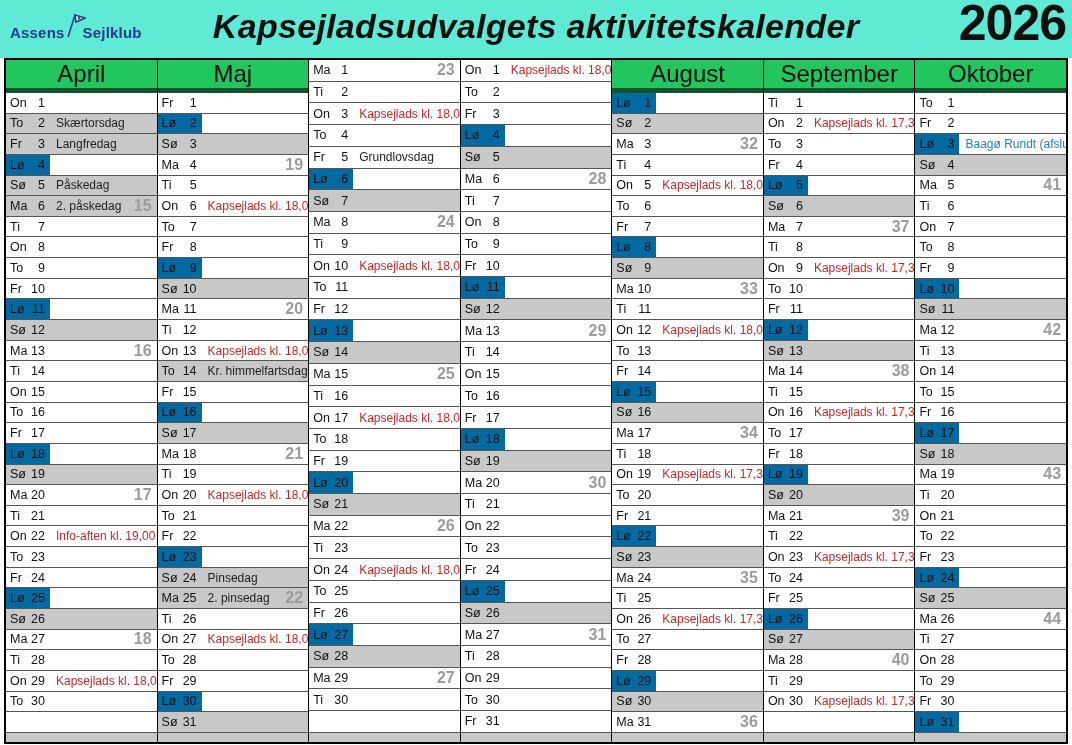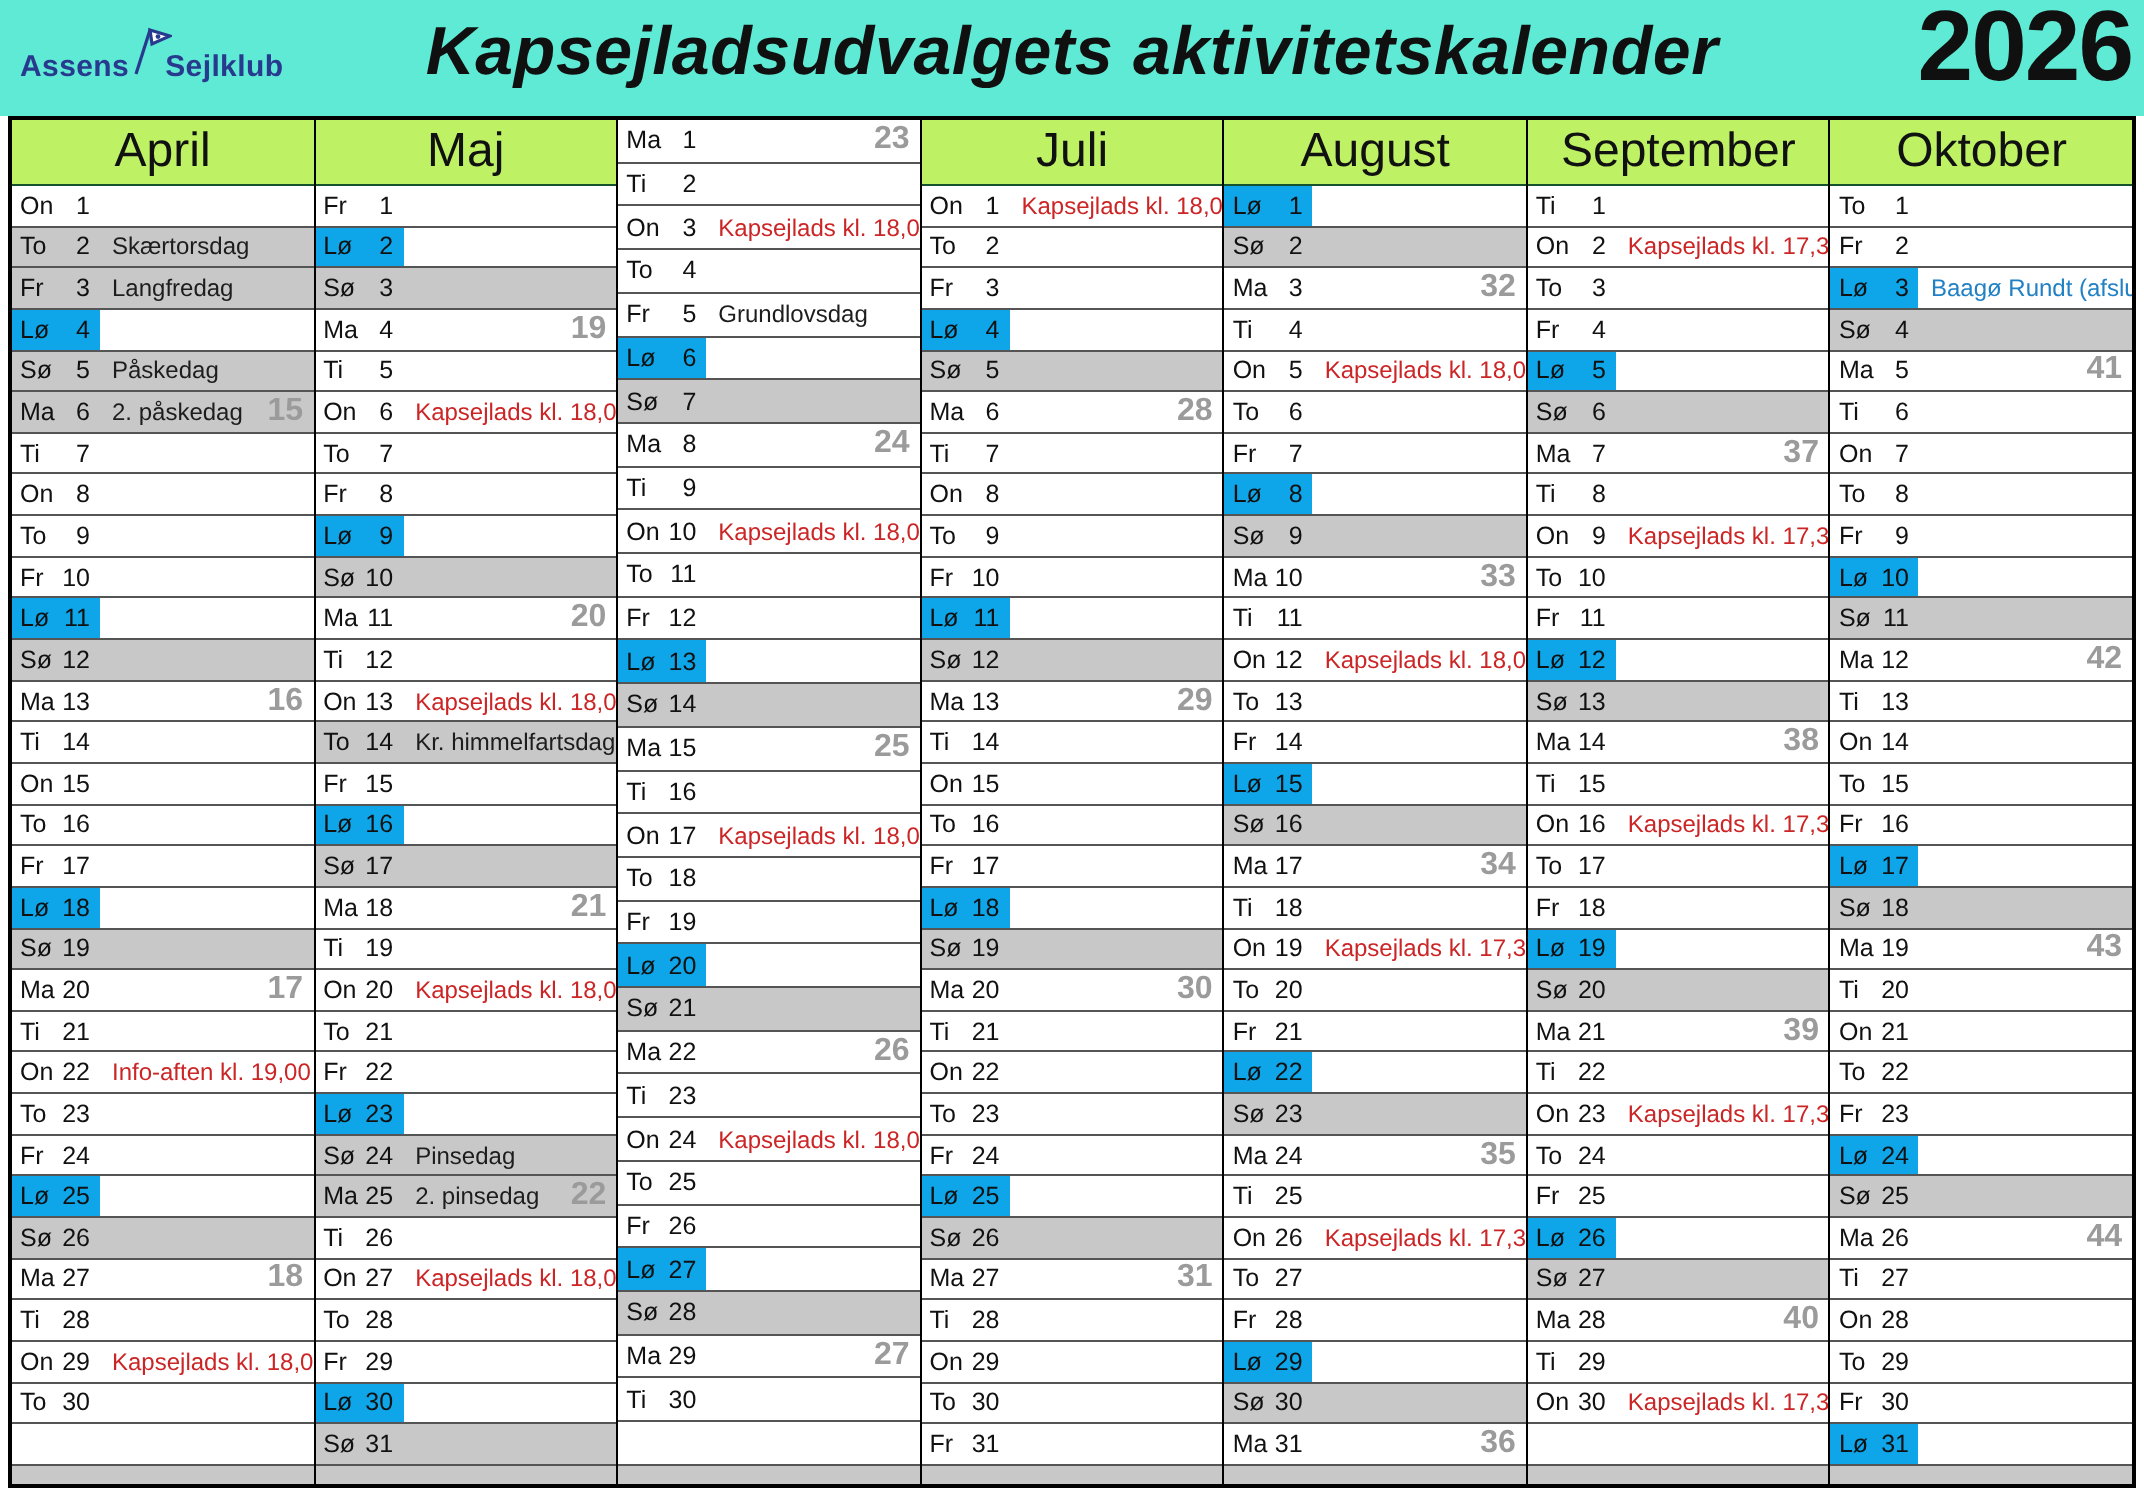--- a/index.html
+++ b/index.html
@@ -25,34 +25,34 @@
     letter-spacing:-1px;
   }
   
   .cal {
     position:absolute; left:4px; top:58px; width:1064px; height:686px;
     border:2px solid #000; box-sizing:border-box; display:flex; background:#fff;
   }
   .col { flex:1 1 0; min-width:0; display:flex; flex-direction:column; border-right:1px solid #000; }
   .col:last-child { border-right:none; }
   .mhead {
-    height:33px; flex:0 0 33px; background:#bef264; border-bottom:1px solid #14532d;
+    height:33px; flex:0 0 33px; background:#22c55e; border-bottom:5px solid #14532d;
     display:flex; align-items:center; justify-content:center;
     font-size:24px; color:#111; box-sizing:border-box;
   }
   .row {
     flex:1 1 0; min-height:0; display:flex; align-items:stretch;
     border-bottom:1px solid #555; background:#fff; box-sizing:border-box; overflow:hidden;
   }
   .row.full { background:#c8c8c8; }
   .dlabel {
     flex:0 0 44px; width:44px; display:flex; align-items:center;
     padding-left:4px; box-sizing:border-box;
   }
-  .row.day .dlabel { background:#0ea5e9; }
+  .row.day .dlabel { background:#0369a1; }
   .wd { width:19px; font-size:12.5px; color:#111; }
   .dnum { width:16px; text-align:right; font-size:12.5px; color:#111; }
   .note { margin-left:6px; align-self:center; font-size:12px; white-space:nowrap; }
   .note.red  { color:#cc2526; }
   .note.black{ color:#1d1d1d; }
   .note.blue { color:#2181c4; }
   .wk {
     margin-left:auto; padding-right:5px; align-self:center;
     font-size:16px; font-weight:bold; color:#9b9b9b;
   }
@@ -660,21 +660,20 @@
       <div class="row">
         <span class="dlabel">
           <span class="wd">Ti</span>
           <span class="dnum">30</span>
         </span>
       </div>
       <div class="row"></div>
       <div class="strip"></div>
     </div>
     <div class="col">
-      <div class="mhead">Juli</div>
       <div class="row">
         <span class="dlabel">
           <span class="wd">On</span>
           <span class="dnum">1</span>
         </span>
         <span class="note red">Kapsejlads kl. 18,00</span>
       </div>
       <div class="row">
         <span class="dlabel">
           <span class="wd">To</span>

